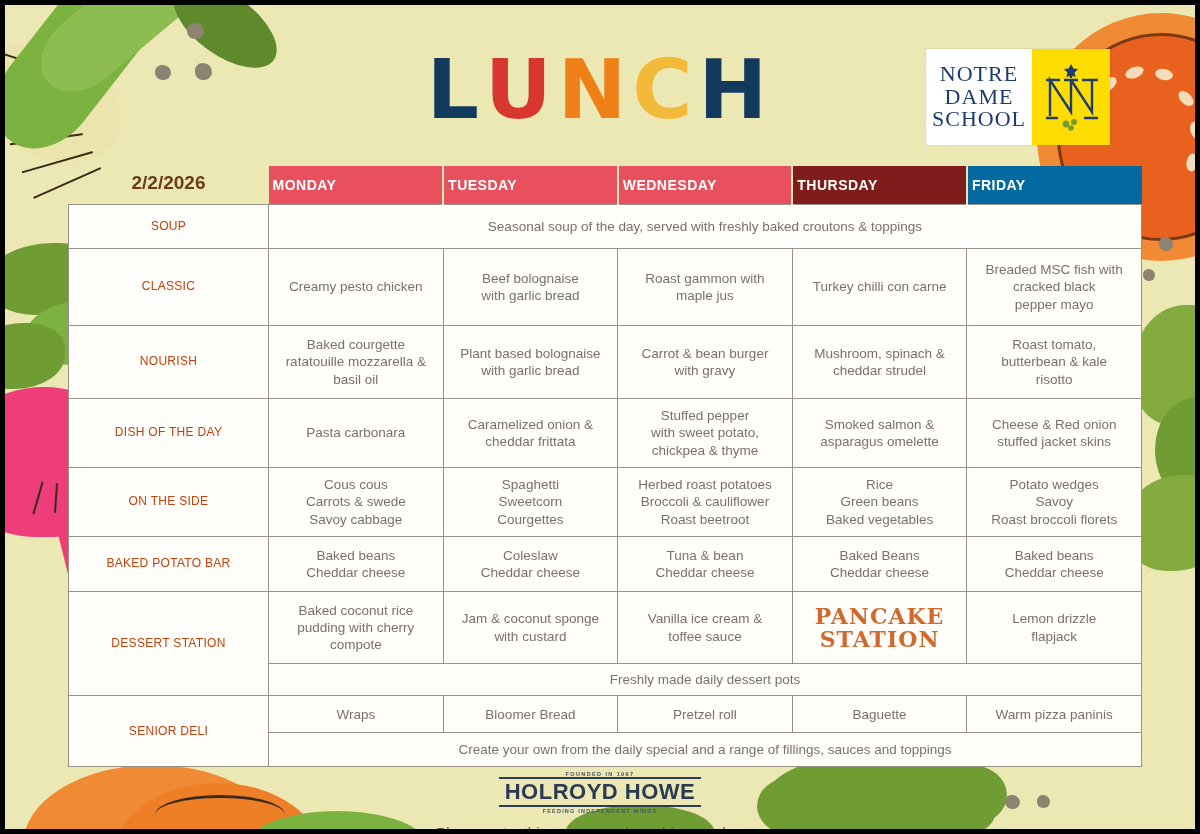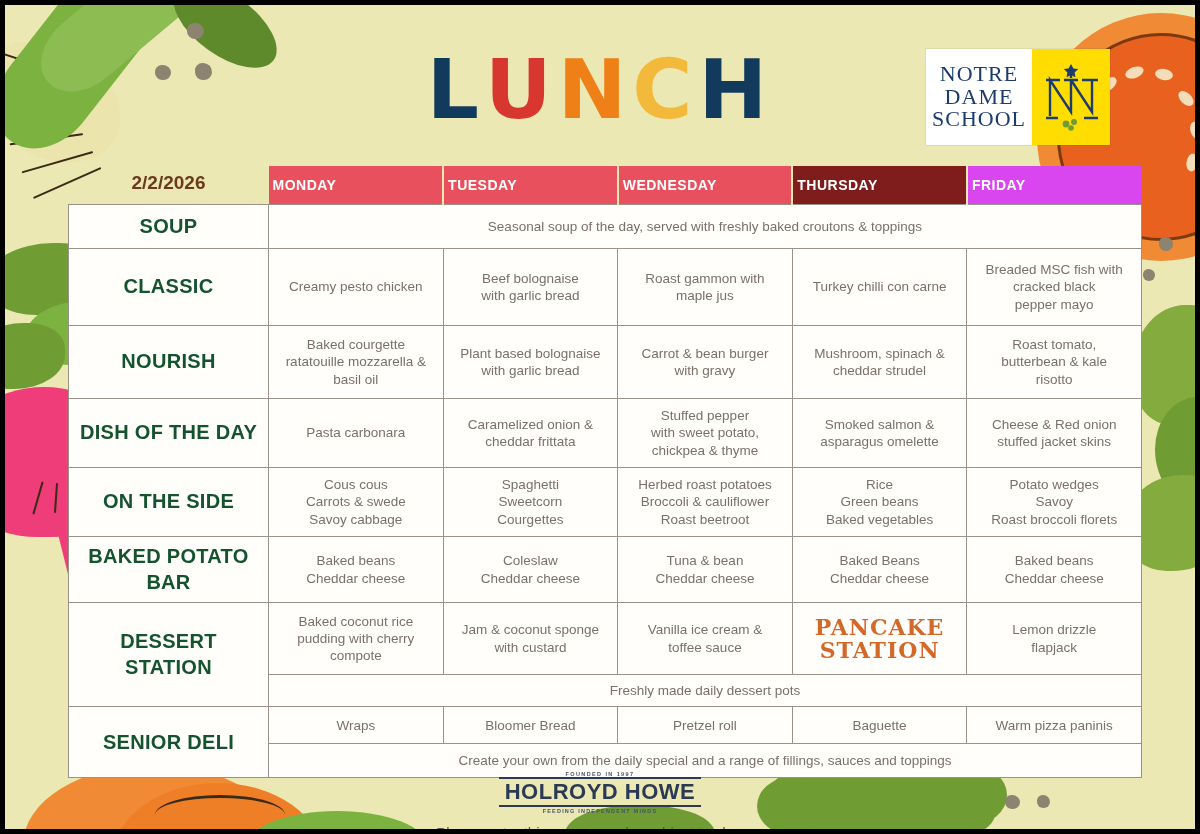--- a/index.html
+++ b/index.html
@@ -230,23 +230,23 @@
     background: #fffefb;
     border: 1px solid #9a9188;
     text-align: center;
     vertical-align: middle;
     color: #7b6f6a;
     font-size: 13.5px;
     line-height: 1.28;
     padding: 7px 5px;
   }
   td.rowlabel {
-    font-weight: 700;
-    font-size: 20px;
-    color: #14532d;
+    font-weight: 400;
+    font-size: 12px;
+    color: #c2410c;
     letter-spacing: 0.3px;
   }
   td .line { display: block; }
   td.pancake {
     font-family: "DejaVu Serif", serif;
     font-weight: 700;
     font-size: 22px;
     line-height: 1.02;
     color: #d2692a;
     letter-spacing: 1px;
@@ -399,21 +399,21 @@
           <col>
           <col>
       </colgroup>
       <thead>
         <tr id="header-row">
           <th class="date-cell">2/2/2026</th>
         <th class="day" style="background: rgb(232, 80, 94);">MONDAY</th>
             <th class="day" style="background: rgb(232, 80, 94);">TUESDAY</th>
             <th class="day" style="background: rgb(232, 80, 94);">WEDNESDAY</th>
             <th class="day" style="background: #7f1d1d;">THURSDAY</th>
-            <th class="day" style="background: #d946ef;">FRIDAY</th>
+            <th class="day" style="background: #0369a1;">FRIDAY</th>
           </tr>
       </thead>
       <tbody id="menu-body">
           <tr class="h-soup">
             <td class="rowlabel">SOUP</td>
             <td colspan="5">Seasonal soup of the day, served with freshly baked croutons &amp; toppings</td>
           </tr>
           <tr class="h-classic">
             <td class="rowlabel">CLASSIC</td>
             <td>

